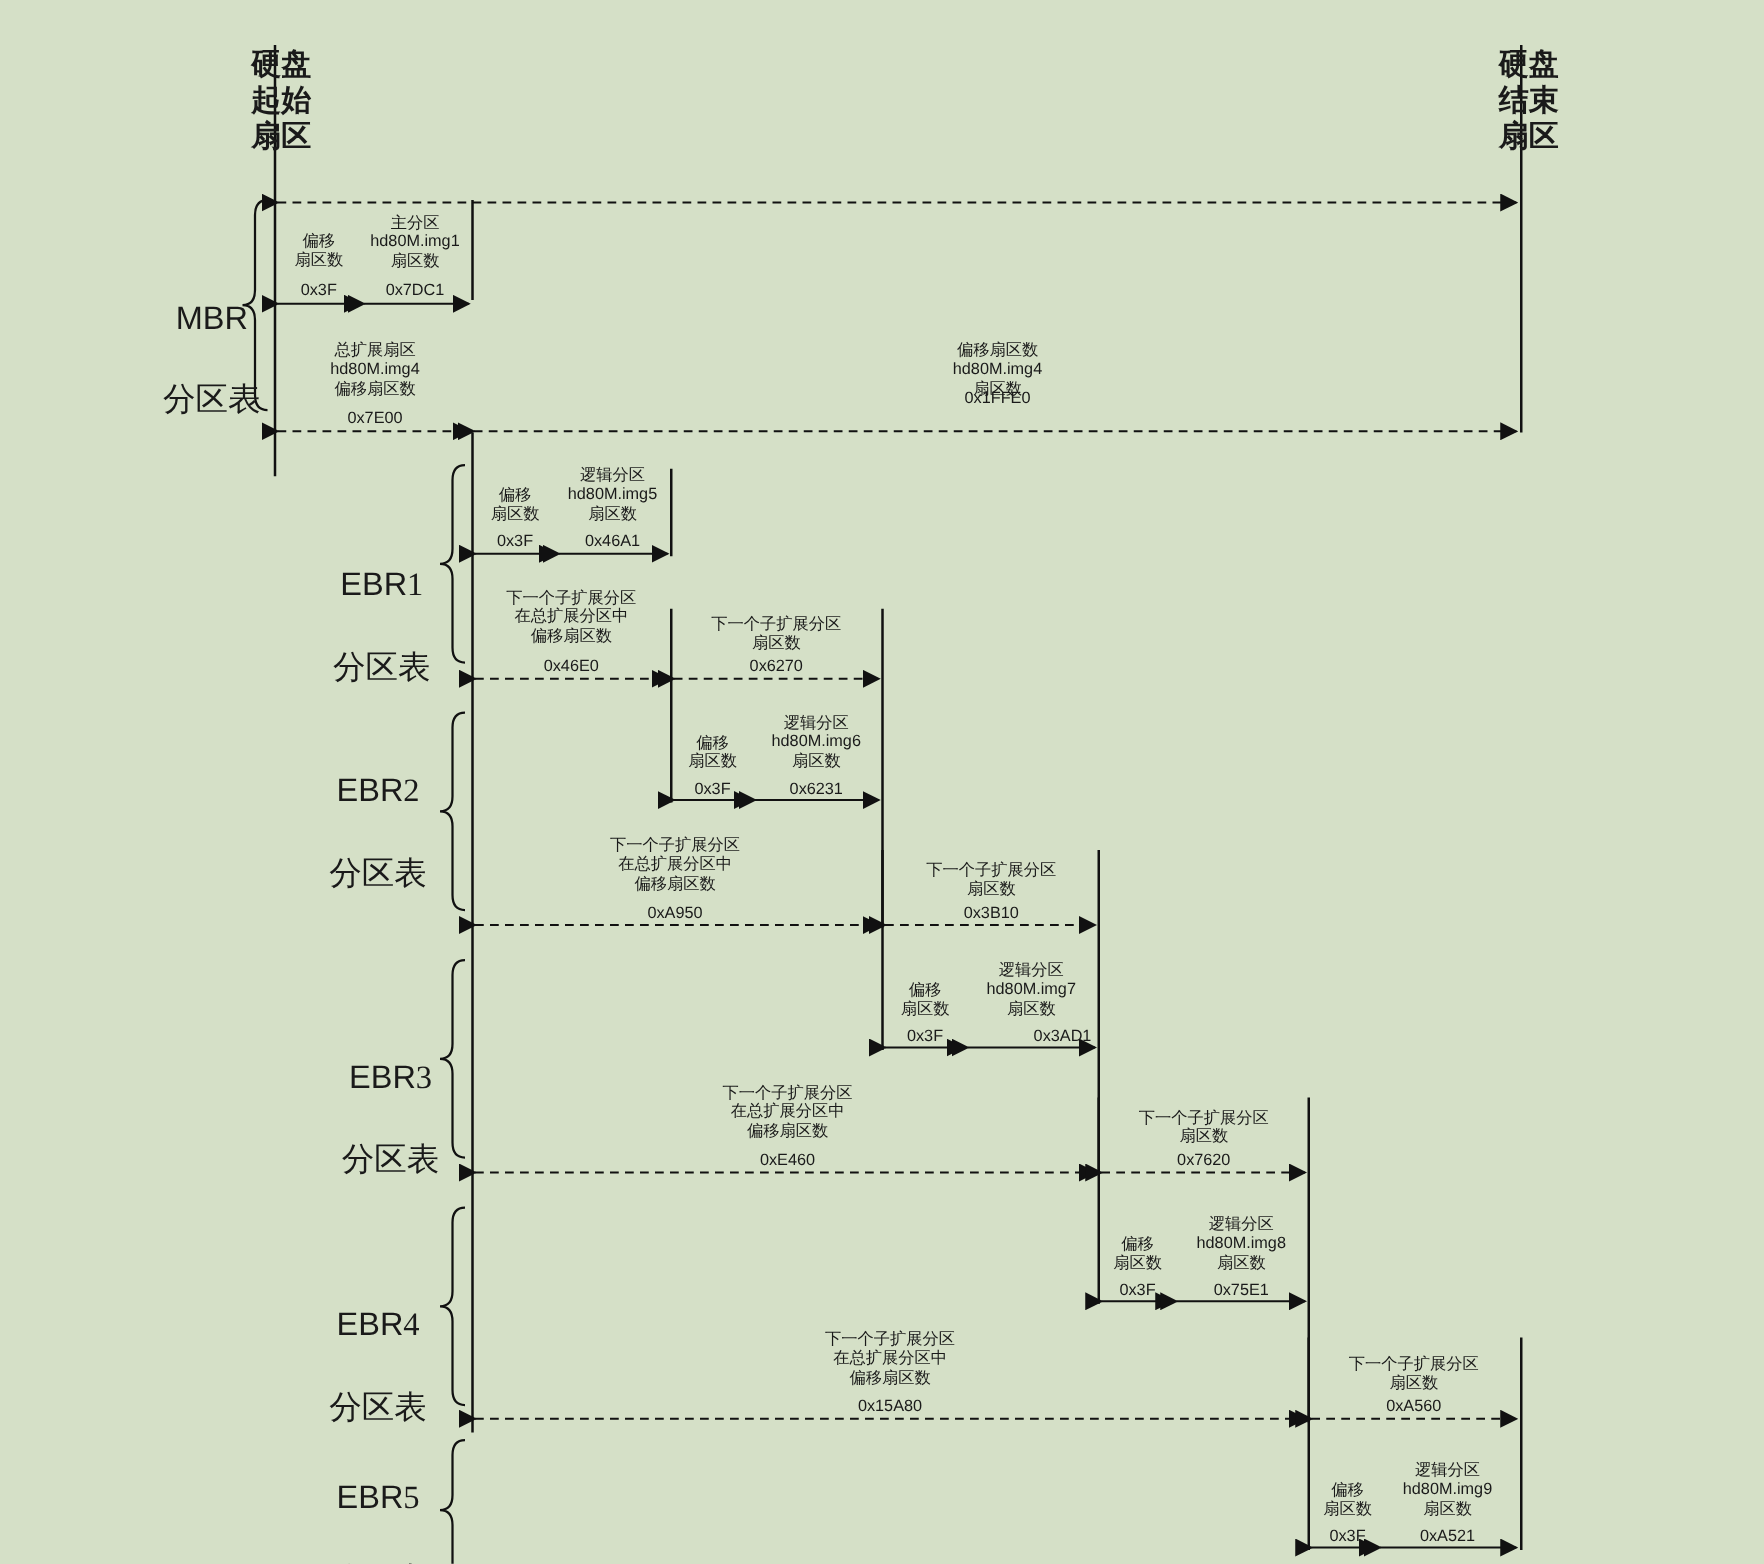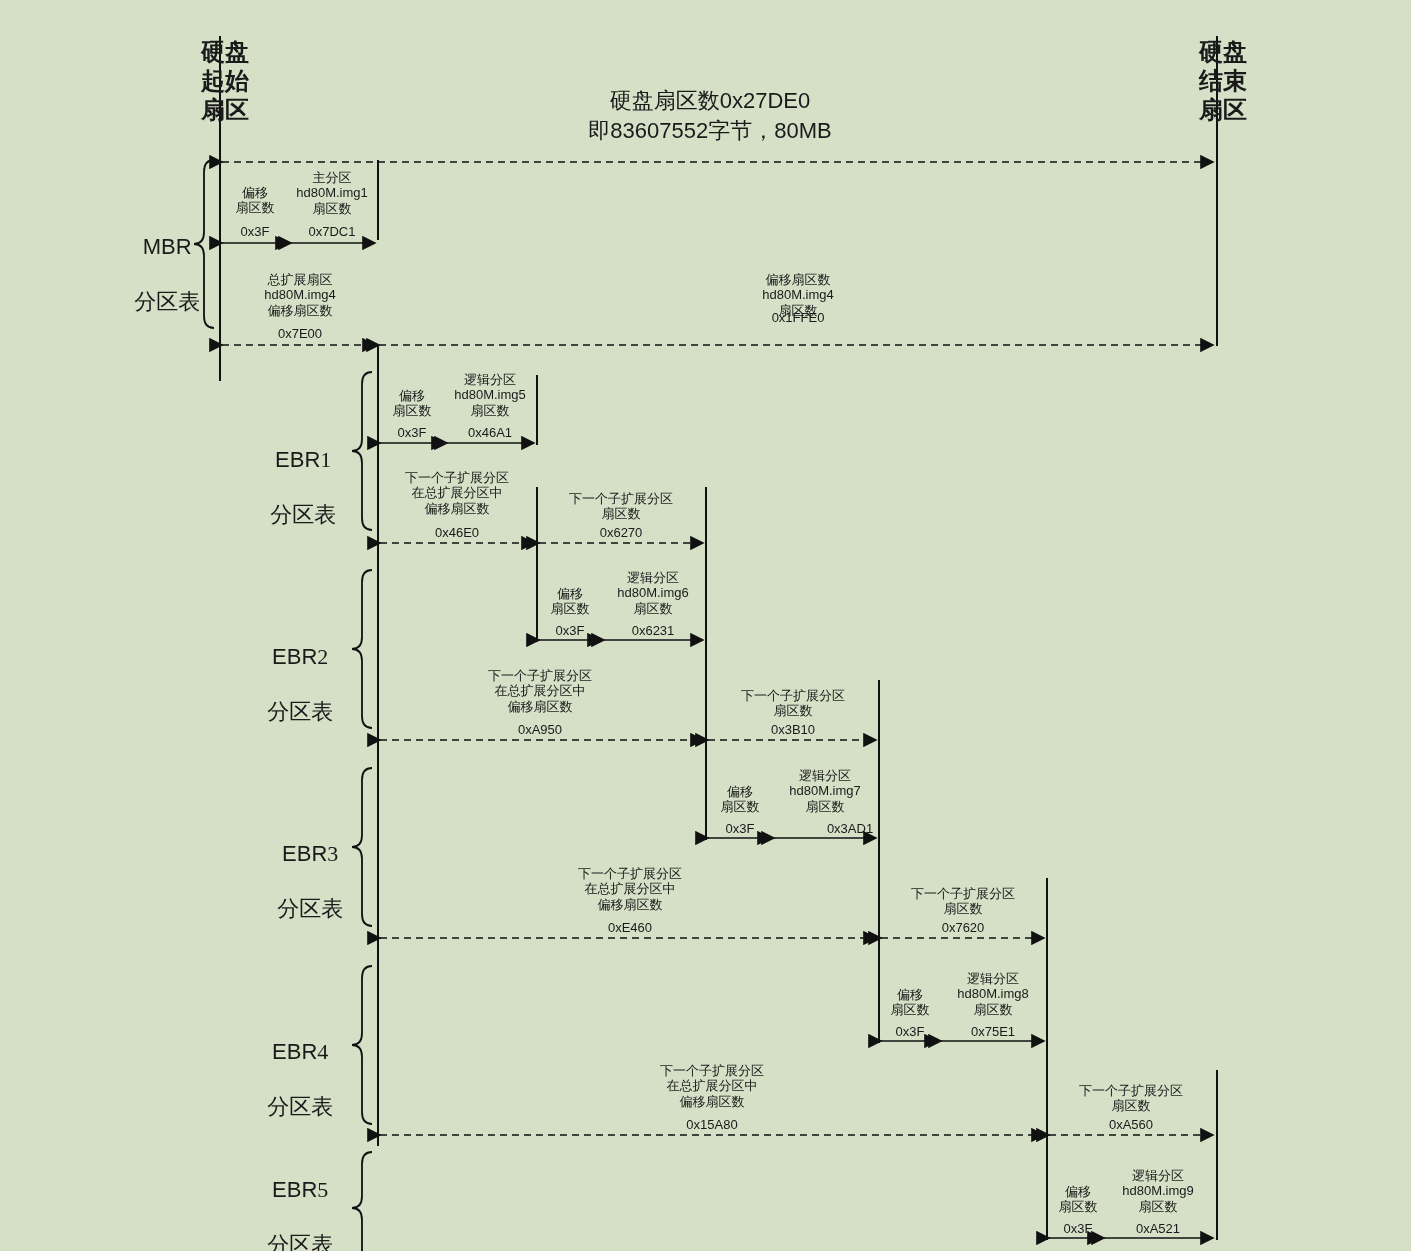--- a/index.html
+++ b/index.html
@@ -10,21 +10,21 @@
     color:#1a1a1a;
     position:relative;
     overflow:hidden;
   }
   .stage{position:absolute;left:0;top:0;width:1165px;height:1251px;}
   .lbl{position:absolute;text-align:center;line-height:1.18;white-space:pre;}
   .b{font-weight:normal;}
   .vline{position:absolute;width:2px;background:#111;}
   .title-big{font-size:22px;text-align:center;line-height:1.35;}
   .side-title{font-size:24px;font-weight:bold;text-align:center;line-height:1.2;}
-  .ebr-title{font-size:22px;text-align:center;line-height:1.25;}
+  .ebr-title{font-size:26px;text-align:center;line-height:1.25;}
   .ebr-title .num{font-family:"Liberation Serif","DejaVu Serif",serif;}
   .small{font-size:13px;}
   svg{position:absolute;left:0;top:0;overflow:visible;}
 </style>
 </head>
 <body>
 
 <div class="stage">
 
   <div class="vline" style="left:219px;top:36px;height:345px;"></div>
@@ -97,34 +97,32 @@
     </g>
   </svg>
 
   <div class="lbl side-title" style="left:180px;top:38px;width:90px;">硬盘
 起始
 扇区</div>
   <div class="lbl side-title" style="left:1178px;top:38px;width:90px;">硬盘
 结束
 扇区</div>
 
-  <div class="lbl title-big" style="left:470px;top:86px;width:480px;">硬盘扇区数0x27DE0
-即83607552字节，80MB</div>
 
   <div class="lbl ebr-title" style="left:90px;top:205px;width:130px;">
     <span class="b">MBR</span><br>
     <span class="b">分区表</span>
   </div>
 
   <div class="lbl ebr-title" style="left:221px;top:418px;width:140px;">
     <span class="b">EBR</span><span class="num">1</span><br>
     <span class="b">分区表</span>
   </div>
 
-  <div class="lbl ebr-title" style="left:218px;top:615px;width:140px;">
+  <div class="lbl ebr-title" style="left:218px;top:583px;width:140px;">
     <span class="b">EBR</span><span class="num">2</span><br>
     <span class="b">分区表</span>
   </div>
 
   <div class="lbl ebr-title" style="left:228px;top:812px;width:140px;">
     <span class="b">EBR</span><span class="num">3</span><br>
     <span class="b">分区表</span>
   </div>
 
   <div class="lbl ebr-title" style="left:218px;top:1010px;width:140px;">

